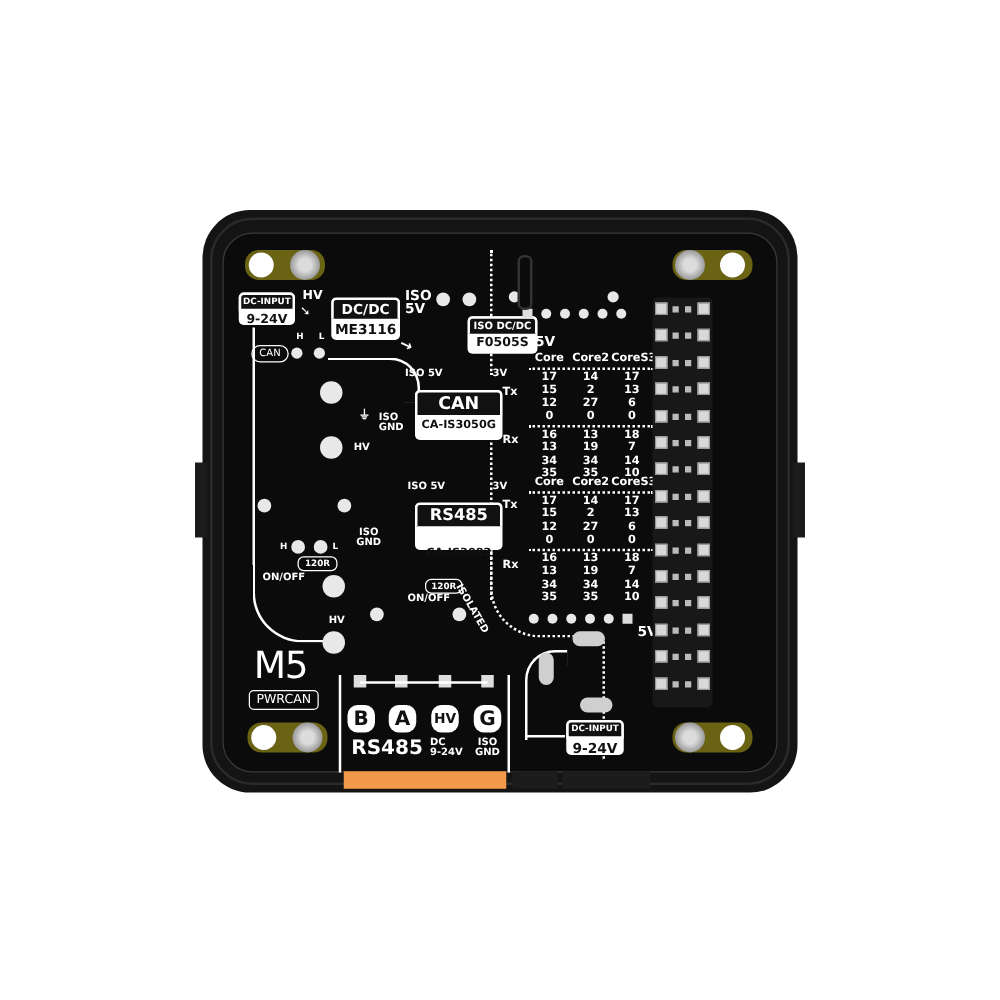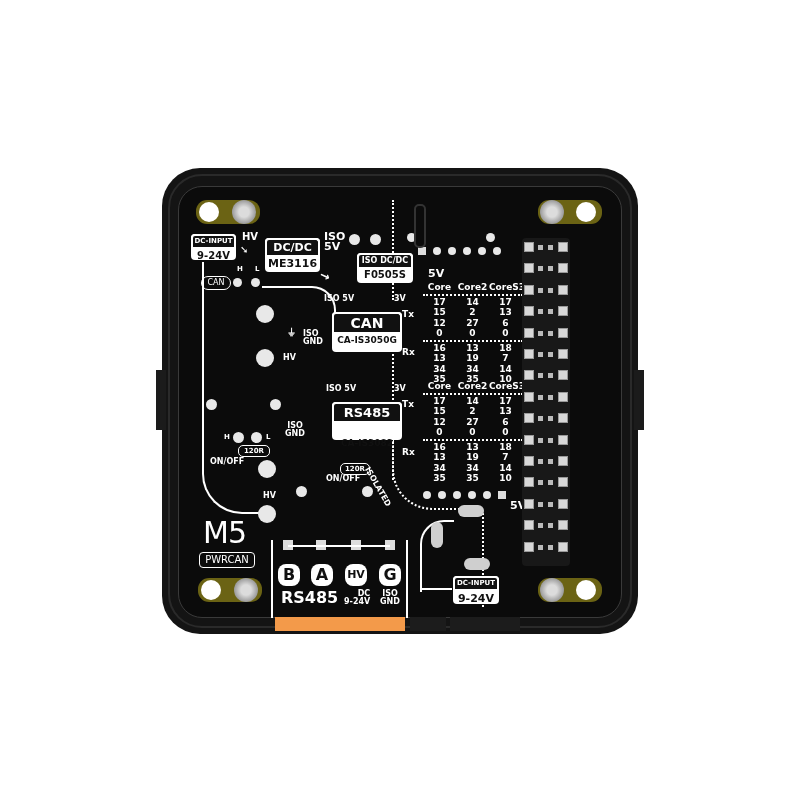--- a/index.html
+++ b/index.html
@@ -78,21 +78,21 @@
 </div>
 <div class="abs lbl" style="left:320px;top:270px;font-size:12px;transform:rotate(25deg);">→</div>
 
 <div class="abs lbl" style="left:324px;top:232px;font-size:11px;line-height:10px;">
   <div>ISO</div>
   <div>5V</div>
 </div>
 <div class="abs pad" style="left:349px;top:234px;width:11px;height:11px;"></div>
 <div class="abs pad" style="left:370px;top:234px;width:11px;height:11px;"></div>
 
-<div class="abs box" style="left:357px;top:253px;width:56px;height:30px;">
+<div class="abs box" style="left:374px;top:253px;width:56px;height:30px;">
   <div class="boxhead" style="font-size:8px;padding:2px 0;">ISO DC/DC</div>
   <div style="font-size:10px;padding-top:3px;">F0505S</div>
 </div>
 <div class="abs lbl" style="left:428px;top:268px;font-size:11px;">5V</div>
 
 <div class="abs" style="left:418px;top:247px;width:8px;height:8px;background:#ddd;"></div>
 <div class="abs pad" style="left:433px;top:247px;width:8px;height:8px;"></div>
 <div class="abs pad" style="left:448px;top:247px;width:8px;height:8px;"></div>
 <div class="abs pad" style="left:463px;top:247px;width:8px;height:8px;"></div>
 <div class="abs pad" style="left:478px;top:247px;width:8px;height:8px;"></div>
@@ -346,21 +346,21 @@
 <div class="abs" style="left:351px;top:540px;width:10px;height:10px;background:#ddd;"></div>
 <div class="abs" style="left:385px;top:540px;width:10px;height:10px;background:#ddd;"></div>
 <div class="abs trace" style="left:288px;top:545px;width:102px;height:0;border-top-width:2px;"></div>
 
 <div class="abs circ-letter" style="left:278px;top:564px;">B</div>
 <div class="abs circ-letter" style="left:311px;top:564px;">A</div>
 <div class="abs circ-letter" style="left:345px;top:564px;font-size:11px;">HV</div>
 <div class="abs circ-letter" style="left:379px;top:564px;">G</div>
 
 <div class="abs lbl" style="left:281px;top:590px;font-size:16px;">RS485</div>
-<div class="abs lbl" style="left:344px;top:590px;font-size:8px;line-height:8px;text-align:right;">
+<div class="abs lbl" style="left:344px;top:590px;font-size:8px;line-height:8px;text-align:left;">
   <div>DC</div>
   <div>9-24V</div>
 </div>
 <div class="abs lbl" style="left:380px;top:590px;font-size:8px;line-height:8px;text-align:center;">
   <div>ISO</div>
   <div>GND</div>
 </div>
 <div class="abs trace" style="left:271px;top:540px;width:0;height:78px;border-left-width:2px;"></div>
 <div class="abs trace" style="left:406px;top:540px;width:0;height:78px;border-left-width:2px;"></div>
 

